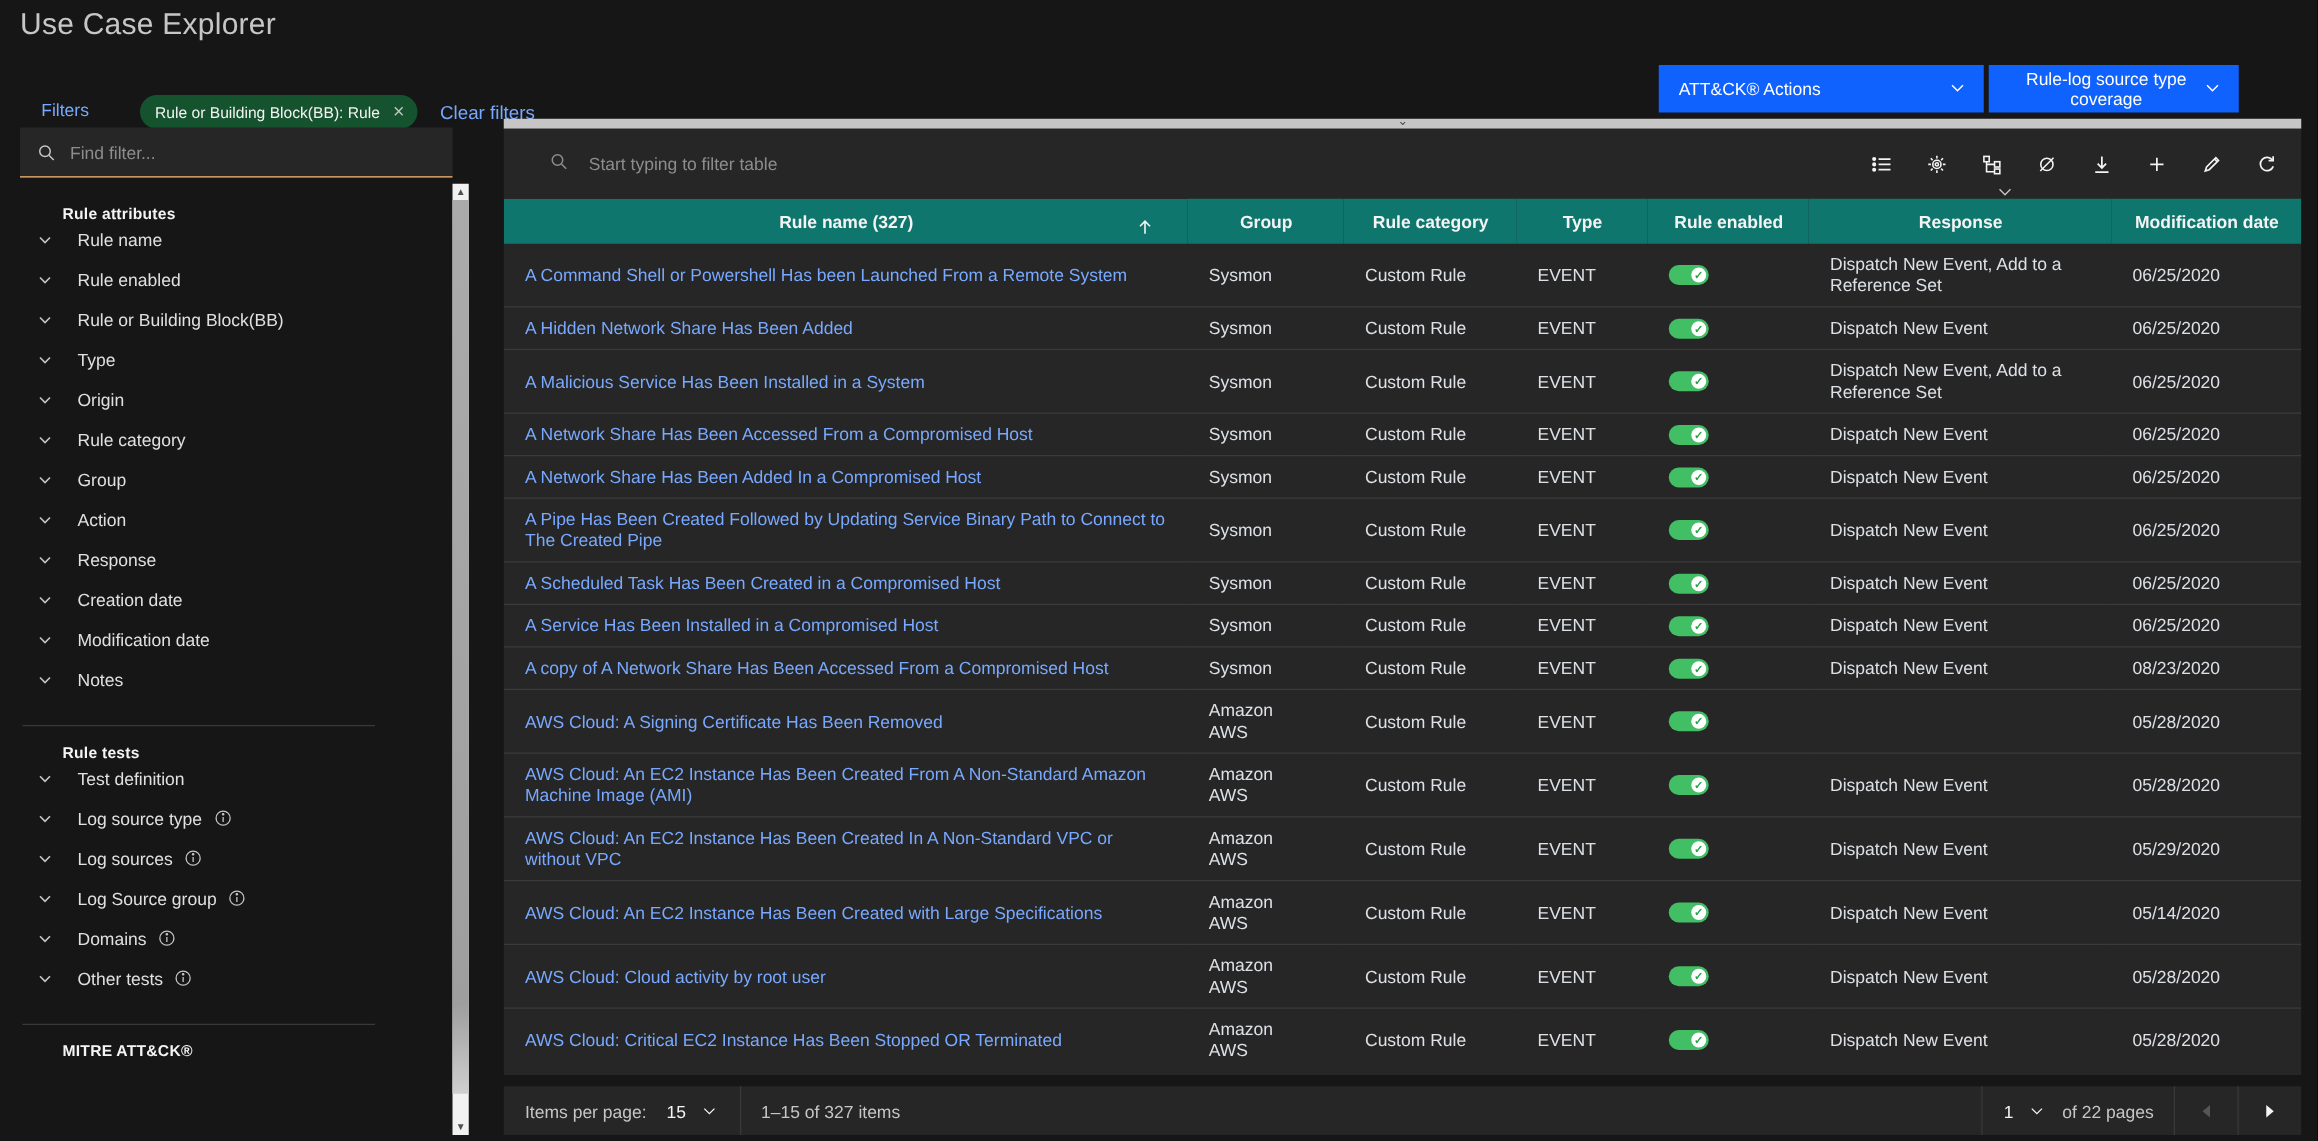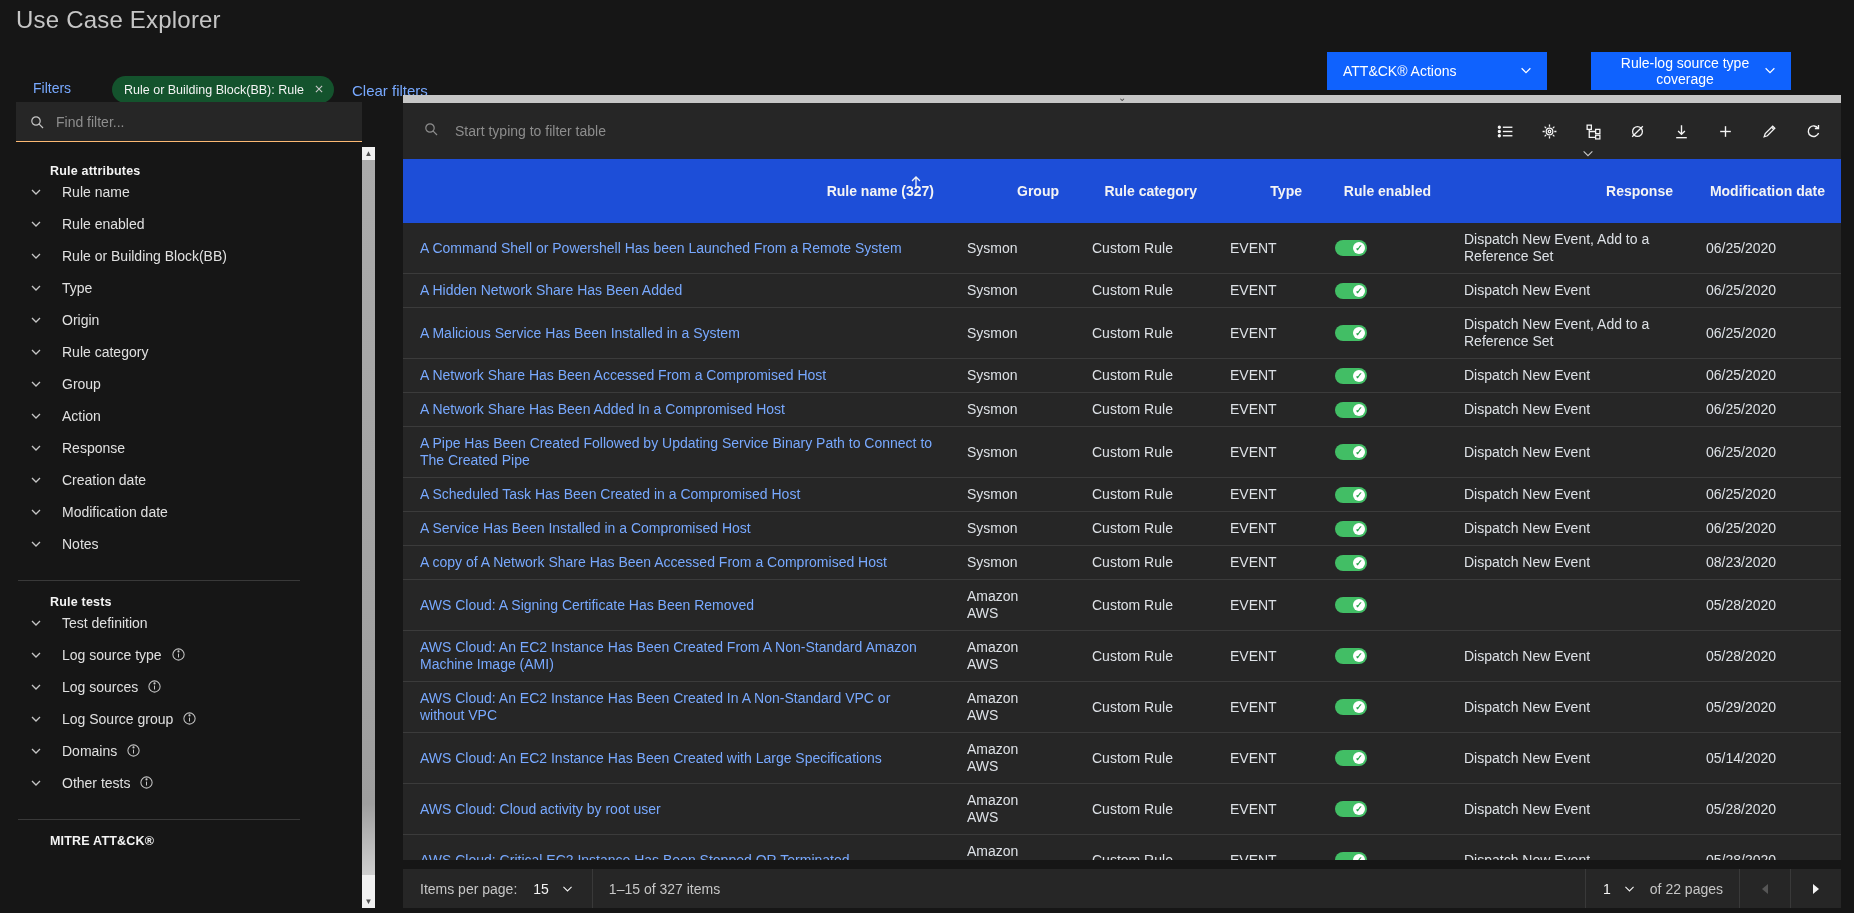--- a/index.html
+++ b/index.html
@@ -6,21 +6,21 @@
   html,body { background:#000; }
   body { font-family:"Liberation Sans", sans-serif; }
   .page { position:relative; width:1854px; height:913px; background:#161616; overflow:hidden; color:#f4f4f4; }
 
   
   .app-title { position:absolute; left:16px; top:6px; font-size:24px; font-weight:300; color:#c6c6c6; letter-spacing:.2px; }
   .filters-link { position:absolute; left:33px; top:80px; display:flex; align-items:center; gap:10px; color:#78a9ff; font-size:14px; cursor:pointer;flex-direction:column; }
   .filter-tag { position:absolute; left:112px; top:76px; height:27px; display:inline-flex; align-items:center; gap:10px; background:#14532d; color:#f4f4f4; border-radius:14px; padding:0 10px 0 12px; font-size:12.5px; }
   .clear-filters { position:absolute; left:352px; top:82px; color:#78a9ff; font-size:15px; cursor:pointer; }
   .hdr-btn { position:absolute; top:52px; height:38px; background:#0f62fe; color:#fff; font-size:14px; display:flex; align-items:center; justify-content:space-between; padding:0 14px 0 16px; cursor:pointer; border:none; font-family:inherit; }
-  .hdr-btn.attack { left:1327px; width:220px; }
+  .hdr-btn.attack { left:1327px; width:260px; }
   .hdr-btn.coverage { left:1591px; width:200px; }
 
   
   .h-scrollbar { position:absolute; left:403px; top:95px; width:1438px; height:8px; background:#c6c6c6; }
   .h-scroll-notch { position:absolute; left:715px; top:-2px; color:#4c4c4c; font-size:10px; line-height:10px; }
 
   
   .sidebar { position:absolute; left:0; top:96px; width:356px; }
   .find-filter { position:relative; margin:6px 0 10px 16px; width:346px; height:40px; background:#262626; border-bottom:1px solid #fdba74; }
   .find-filter input { position:absolute; left:40px; top:0; width:296px; height:100%; background:transparent; border:none; outline:none; color:#f4f4f4; font-size:14px; font-family:inherit; }
@@ -34,30 +34,30 @@
 
   
   .v-scrollbar { position:absolute; left:362px; top:147px; width:13px; height:761px; background:#f1f1f1; }
   .v-scrollbar .thumb { position:absolute; left:0; top:13px; width:13px; height:715px; background:linear-gradient(#ababab,#9e9e9e 90%,#cfcfcf); }
   .v-scrollbar .arrow { position:absolute; left:0; width:13px; height:13px; color:#505050; font-size:8px; line-height:13px; text-align:center; }
   .v-scrollbar .arrow.up { top:0; }
   .v-scrollbar .arrow.down { bottom:0; }
 
   
   .panel { position:absolute; left:403px; top:103px; width:1438px; height:757px; background:#262626; overflow:hidden; }
-  .toolbar { position:relative; height:56px; display:flex; align-items:center; }
+  .toolbar { position:relative; height:56px; display:flex; align-items:center;margin-left:16px; }
   .table-search { display:flex; align-items:center; gap:16px; padding-left:20px; flex:0 0 auto; }
   .table-search input { width:560px; background:transparent; border:none; outline:none; color:#f4f4f4; font-size:14px; font-family:inherit; }
   .table-search input::placeholder { color:#8d8d8d; }
   .tb-icons { margin-left:auto; display:flex; padding-right:6px; }
   .tb-btn { width:44px; height:44px; background:transparent; border:none; display:flex; align-items:center; justify-content:center; cursor:pointer; position:relative; }
   .tb-caret { position:absolute; left:1178px; top:44px; }
 
   table.grid { width:1438px; border-collapse:collapse; table-layout:fixed; }
-  .grid thead th { background:#1d4ed8; color:#f4f4f4; font-size:14px; font-weight:bold; text-align:right; vertical-align:middle; padding:8px 16px 8px 17px; line-height:17px; height:64px; }
+  .grid thead th { background:#0f766e; color:#f4f4f4; font-size:14px; font-weight:bold; text-align:center; vertical-align:middle; padding:8px 16px 8px 17px; line-height:17px; height:36px; }
   .grid thead th.c-name { position:relative; }
   .sort-arrow { position:absolute; right:26px; top:15px; }
   .grid td { font-size:14px; color:#dde1e6; padding:8px 14px 8px 17px; line-height:17px; border-top:1px solid #3b3b3b; vertical-align:middle; }
   .grid tbody tr:first-child td { border-top:none; }
   .grid a.rule-link { color:#78a9ff; text-decoration:none; }
   .cell-group span { display:inline-block; max-width:68px; }
   .toggle { width:32px; height:16px; border-radius:8px; background:#42be65; position:relative; cursor:pointer; }
   .toggle .knob { position:absolute; right:2px; top:2px; width:12px; height:12px; border-radius:50%; background:#fff; color:#24a148; font-size:9px; line-height:12px; text-align:center; font-weight:bold; }
 
   

